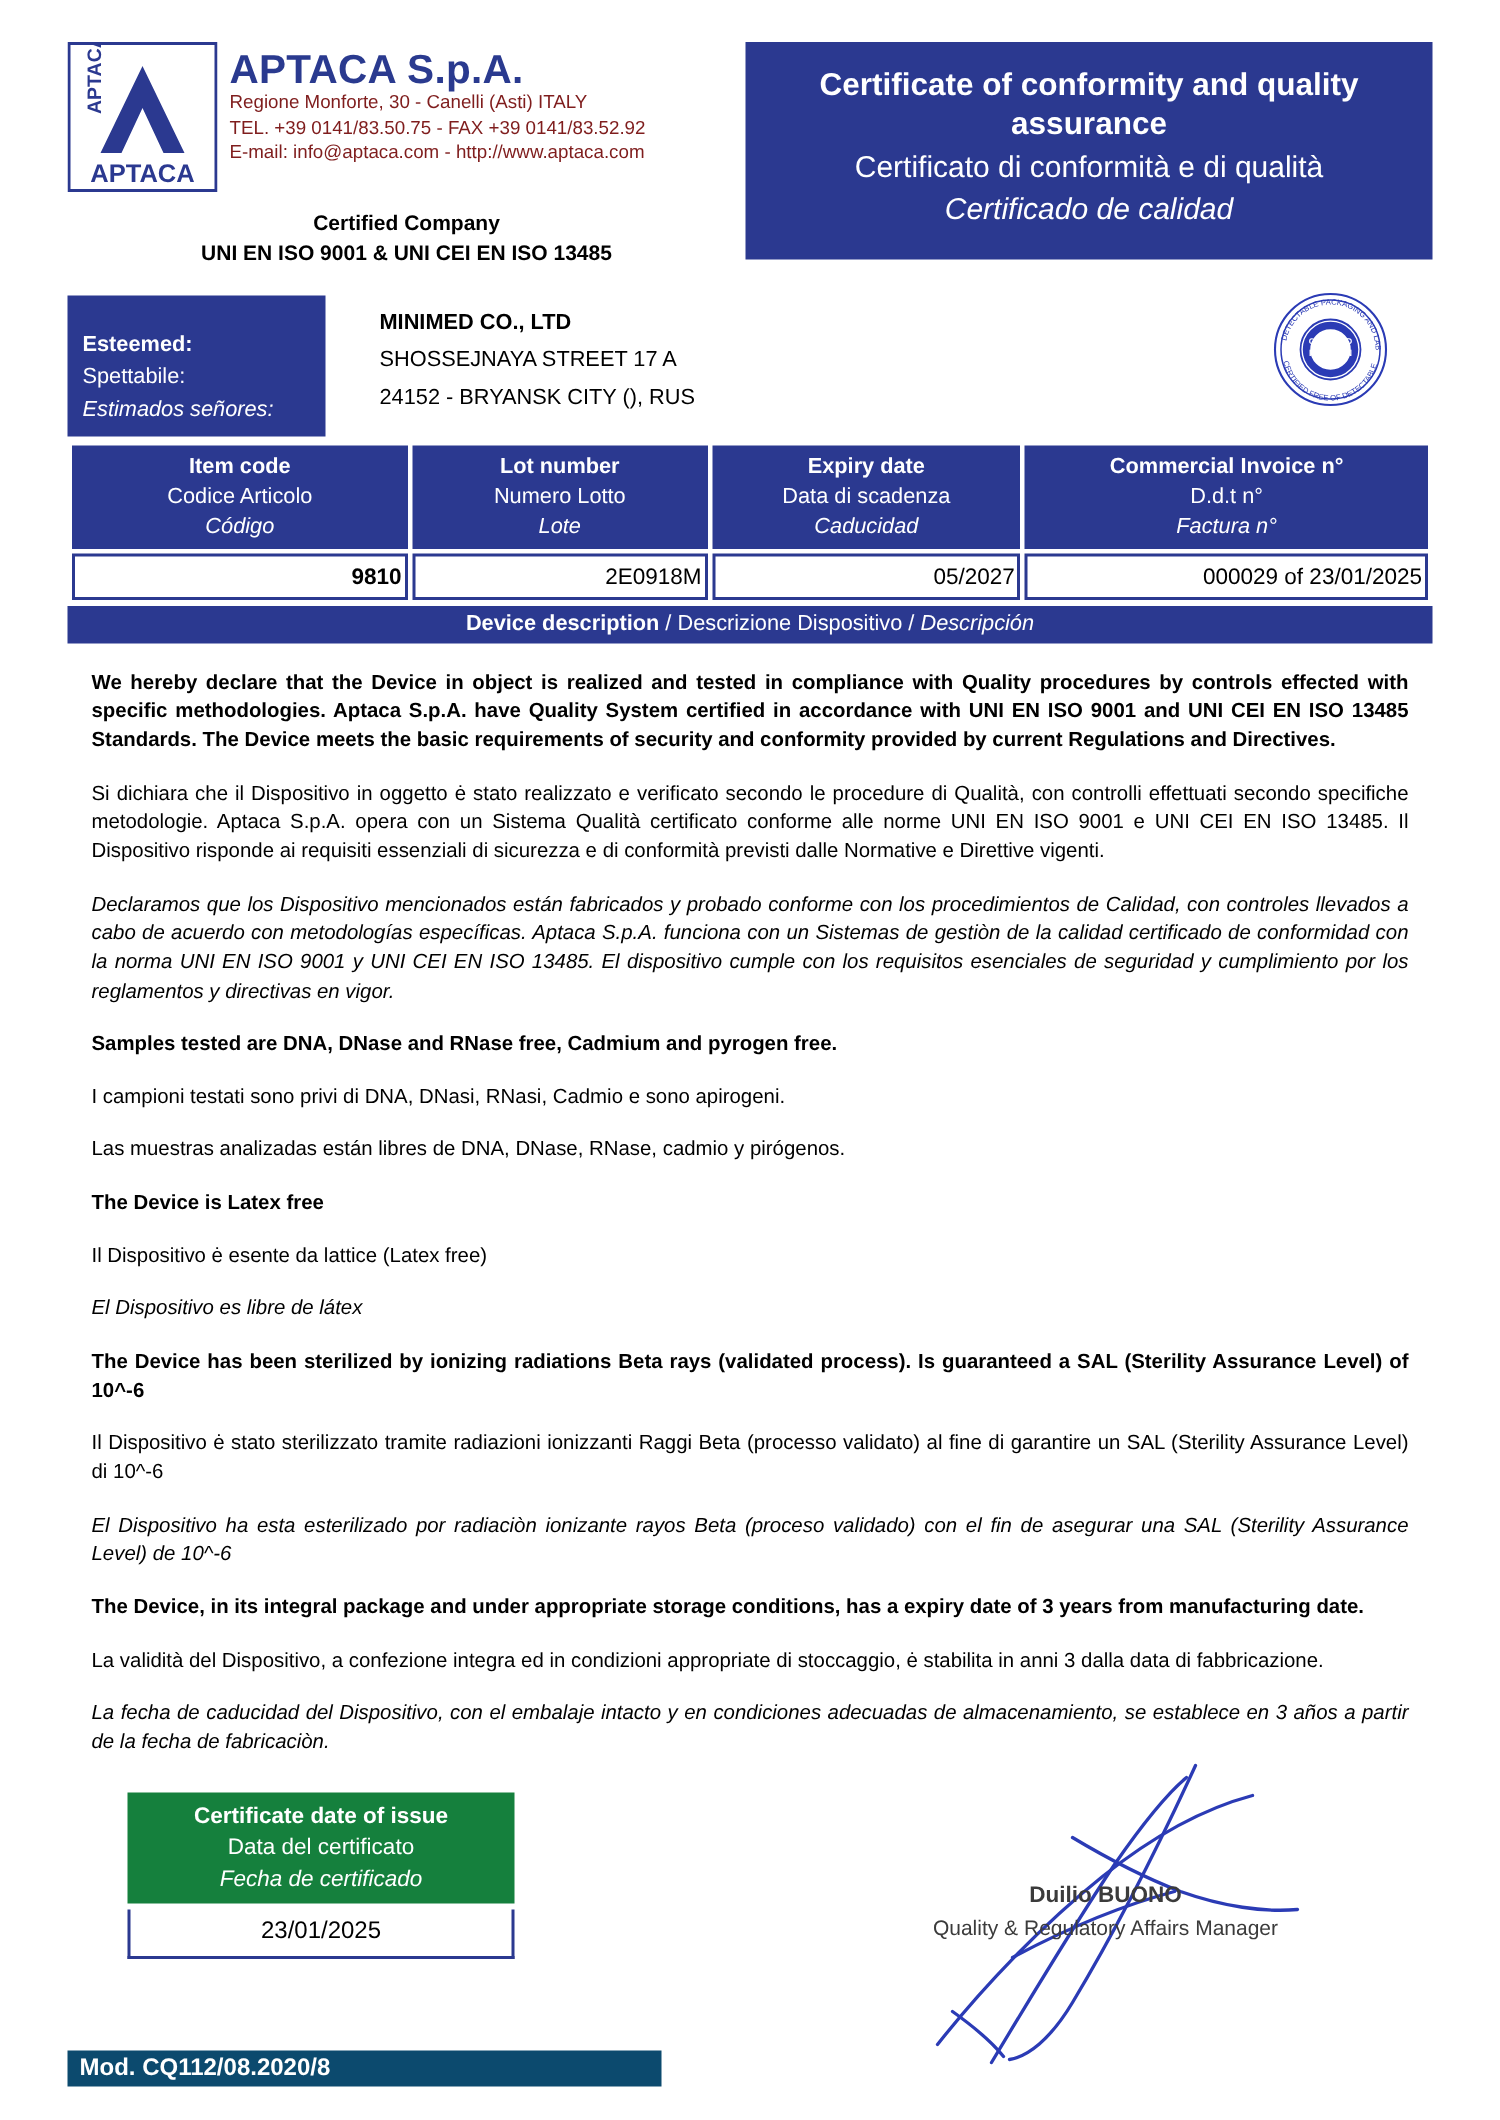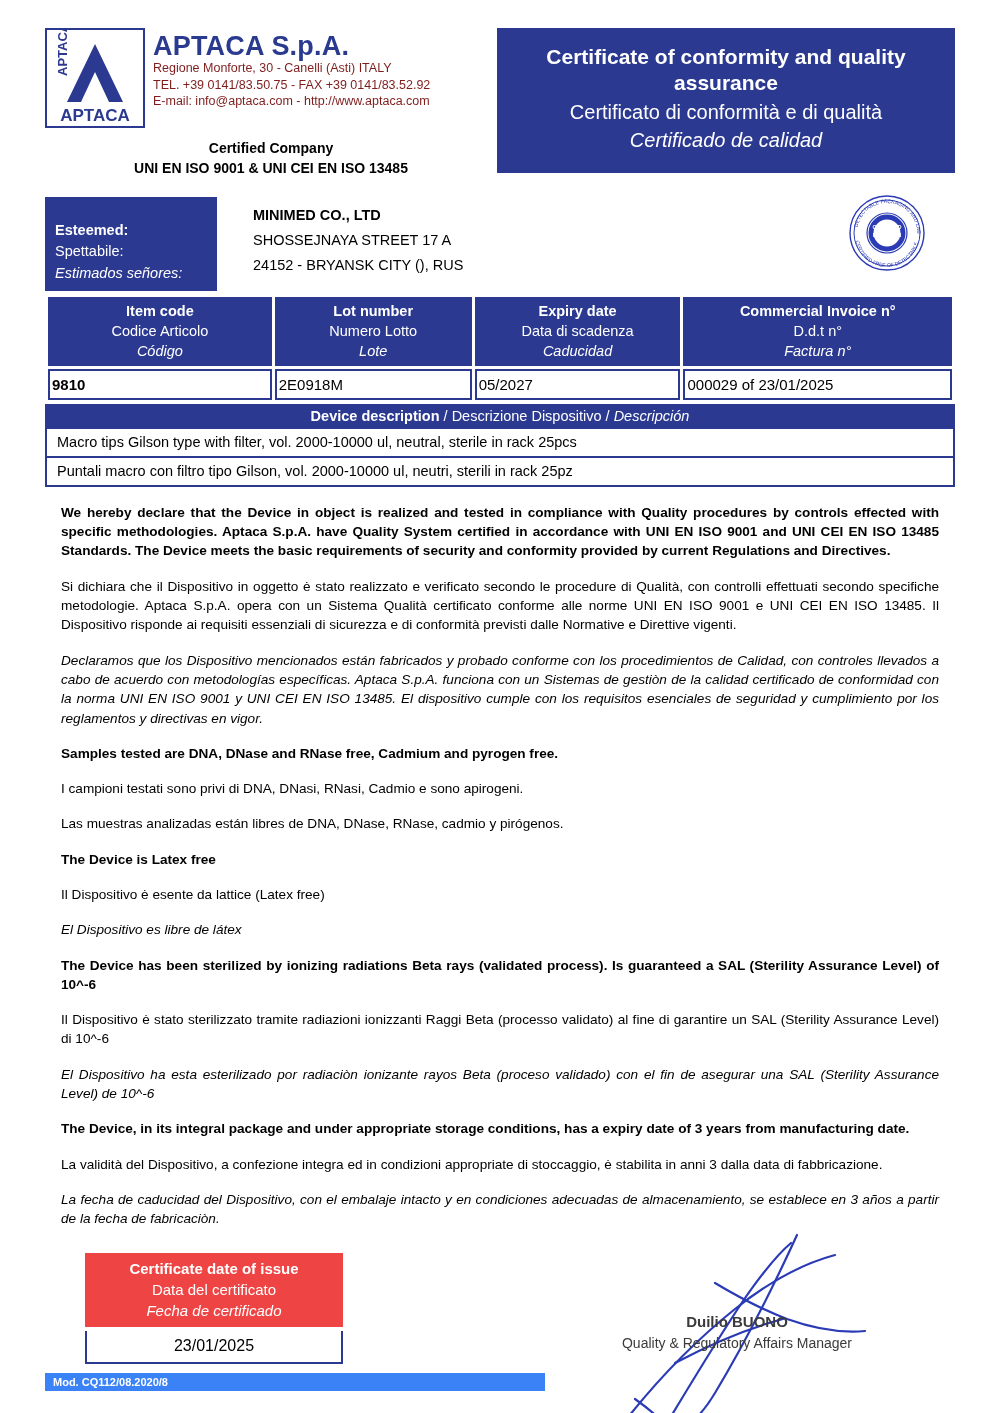--- a/index.html
+++ b/index.html
@@ -139,21 +139,21 @@
     color: #fff;
     text-align: center;
     padding: 4px 2px 5px 2px;
     line-height: 1.38;
   }
   .th .l1 { font-weight: bold; font-size: 14.5px; }
   .th .l2 { font-size: 14.5px; }
   .th .l3 { font-style: italic; font-size: 14.5px; }
   .cell {
     border: 2px solid #2b3990;
-    text-align: left;
+    text-align: right;
     font-size: 15px;
     padding: 5px 2px;
     margin-top: 3px;
   }
   .cell.bold { font-weight: bold; }
 
   .devdesc-bar {
     background: #2b3990;
     color: #fff;
     text-align: center;
@@ -191,21 +191,21 @@
   .sign-area {
     position: relative;
     margin-top: 24px;
     height: 195px;
   }
   .cert-date {
     width: 258px;
     margin-left: 40px;
   }
   .cert-date .hdr {
-    background: #ef4444;
+    background: #15803d;
     color: #fff;
     text-align: center;
     padding: 5px 0 6px 0;
     line-height: 1.4;
   }
   .cert-date .hdr .l1 { font-weight: bold; font-size: 15px; }
   .cert-date .hdr .l2 { font-size: 15px; }
   .cert-date .hdr .l3 { font-style: italic; font-size: 15px; }
   .cert-date .val {
     border: 2px solid #2b3990;
@@ -237,26 +237,26 @@
   
   .pfoot {
     position: absolute;
     left: 45px;
     right: 45px;
     bottom: 22px;
     display: flex;
     gap: 4px;
   }
   .pfoot .left {
-    background: #3b82f6;
+    background: #0c4a6e;
     color: #fff;
     font-weight: bold;
-    font-size: 11px;
+    font-size: 16px;
     padding: 3px 8px;
-    width: 500px;
+    width: 396px;
     box-sizing: border-box;
   }
   .pfoot .right {
     background: #2b3990;
     color: #fff;
     font-weight: bold;
     font-size: 11.5px;
     padding: 3px 8px;
     flex: 1;
     text-align: right;
@@ -375,24 +375,20 @@
       <td>
         <div class="cell">000029 of 23/01/2025</div>
       </td>
     </tr>
   </tbody>
     </table>
 
   <div class="devdesc-bar">
     <b>Device description</b><span> / </span><span>Descrizione Dispositivo</span><span> / </span><i>Descripción</i>
   </div>
-  <div class="devdesc-box">
-    <div>Macro tips Gilson type with filter, vol. 2000-10000 ul, neutral, sterile in rack 25pcs</div>
-    <div>Puntali macro con filtro tipo Gilson, vol. 2000-10000 ul, neutri, sterili in rack 25pz</div>
-  </div>
 
   <div class="body-text">
     <p class="b">We hereby declare that the Device in object is realized and tested in compliance with Quality procedures by controls effected with specific methodologies. Aptaca S.p.A. have Quality System certified in accordance with UNI EN ISO 9001 and UNI CEI EN ISO 13485 Standards. The Device meets the basic requirements of security and conformity provided by current Regulations and Directives.</p>
     <p>Si dichiara che il Dispositivo in oggetto ė stato realizzato e verificato secondo le procedure di Qualità, con controlli effettuati secondo specifiche metodologie. Aptaca S.p.A. opera con un Sistema Qualità certificato conforme alle norme UNI EN ISO 9001 e UNI CEI EN ISO 13485. Il Dispositivo risponde ai requisiti essenziali di sicurezza e di conformità previsti dalle Normative e Direttive vigenti.</p>
     <p class="i">Declaramos que los Dispositivo mencionados están fabricados y probado conforme con los procedimientos de Calidad, con controles llevados a cabo de acuerdo con metodologías específicas. Aptaca S.p.A. funciona con un Sistemas de gestiòn de la calidad certificado de conformidad con la norma UNI EN ISO 9001 y UNI CEI EN ISO 13485. El dispositivo cumple con los requisitos esenciales de seguridad y cumplimiento por los reglamentos y directivas en vigor.</p>
 
     <div class="blk">
       <p class="b">Samples tested are DNA, DNase and RNase free, Cadmium and pyrogen free.</p>
       <p>I campioni testati sono privi di DNA, DNasi, RNasi, Cadmio e sono apirogeni.</p>
       <p>Las muestras analizadas están libres de DNA,  DNase, RNase, cadmio y pirógenos.</p>

